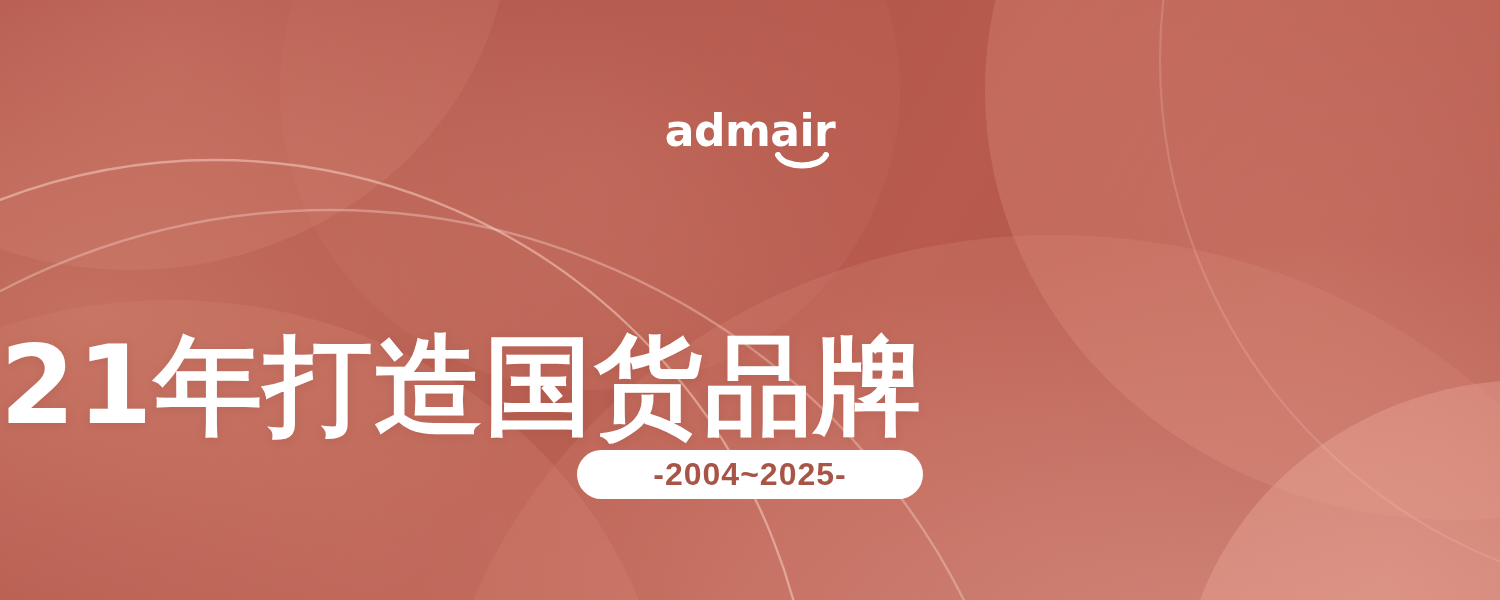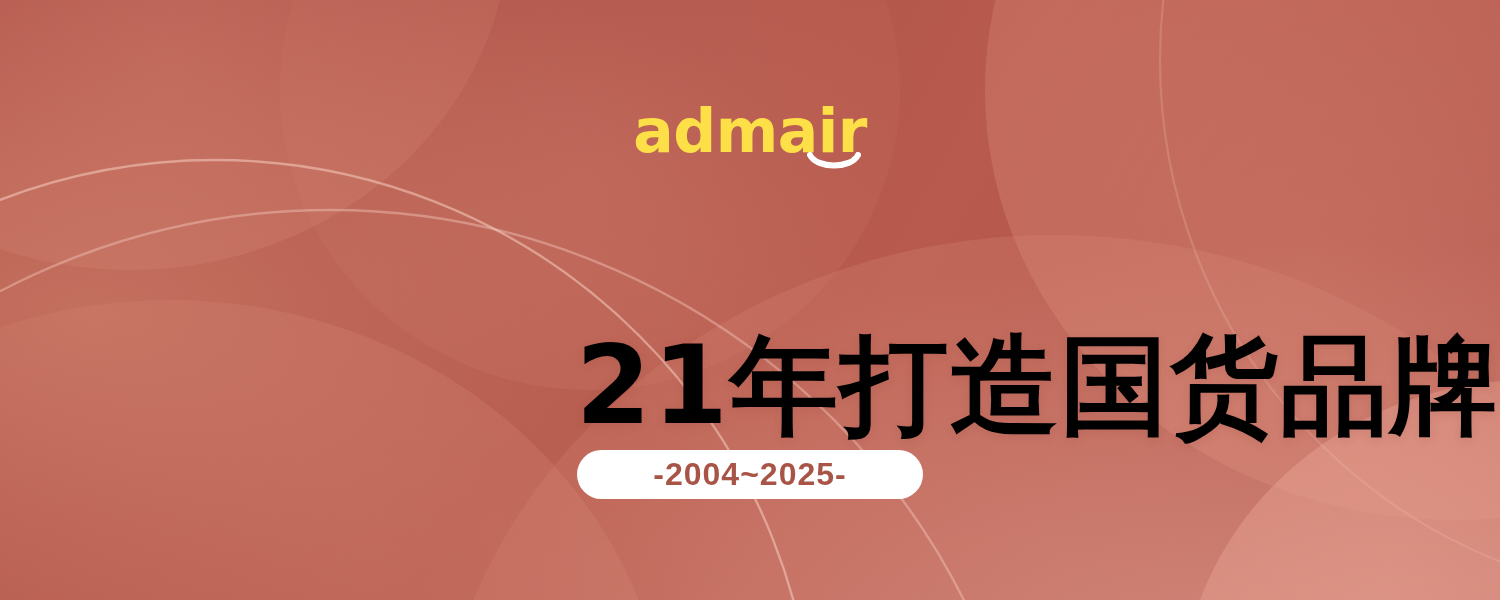--- a/index.html
+++ b/index.html
@@ -118,25 +118,25 @@
     align-items: flex-start;
     gap: 14px;
   }
   .logo-mark {
     position: relative;
     display: inline-block;
   }
   .logo-word {
     display: block;
     font-family: "DejaVu Sans", "Liberation Sans", sans-serif;
-    font-size: 60px;
+    font-size: 44px;
     line-height: 50px;
     font-weight: 700;
     letter-spacing: -0.5px;
-    color: #fde047;
+    color: #ffffff;
   }
   .logo-smile {
     position: absolute;
     right: 6px;
     bottom: -16px;
     width: 54px;
     height: 20px;
   }
   .logo-cn {
     font-family: "DejaVu Sans", "Liberation Sans", sans-serif;
@@ -163,27 +163,27 @@
     text-indent: 7px;
     color: #ffffff;
   }
 
   
   .headline {
     position: absolute;
     top: 252px;
     left: 0;
     right: 0;
-    text-align: right;
+    text-align: left;
     font-family: "DejaVu Sans", "Liberation Sans", sans-serif;
     font-size: 108px;
     line-height: 124px;
     font-weight: 700;
     letter-spacing: 2px;
-    color: #000000;
+    color: #ffffff;
     white-space: nowrap;
     text-shadow: 0 2px 10px rgba(120,45,35,0.13);
   }
 
   
   .pill-row {
     position: absolute;
     top: 411px;
     left: 0;
     right: 0;

